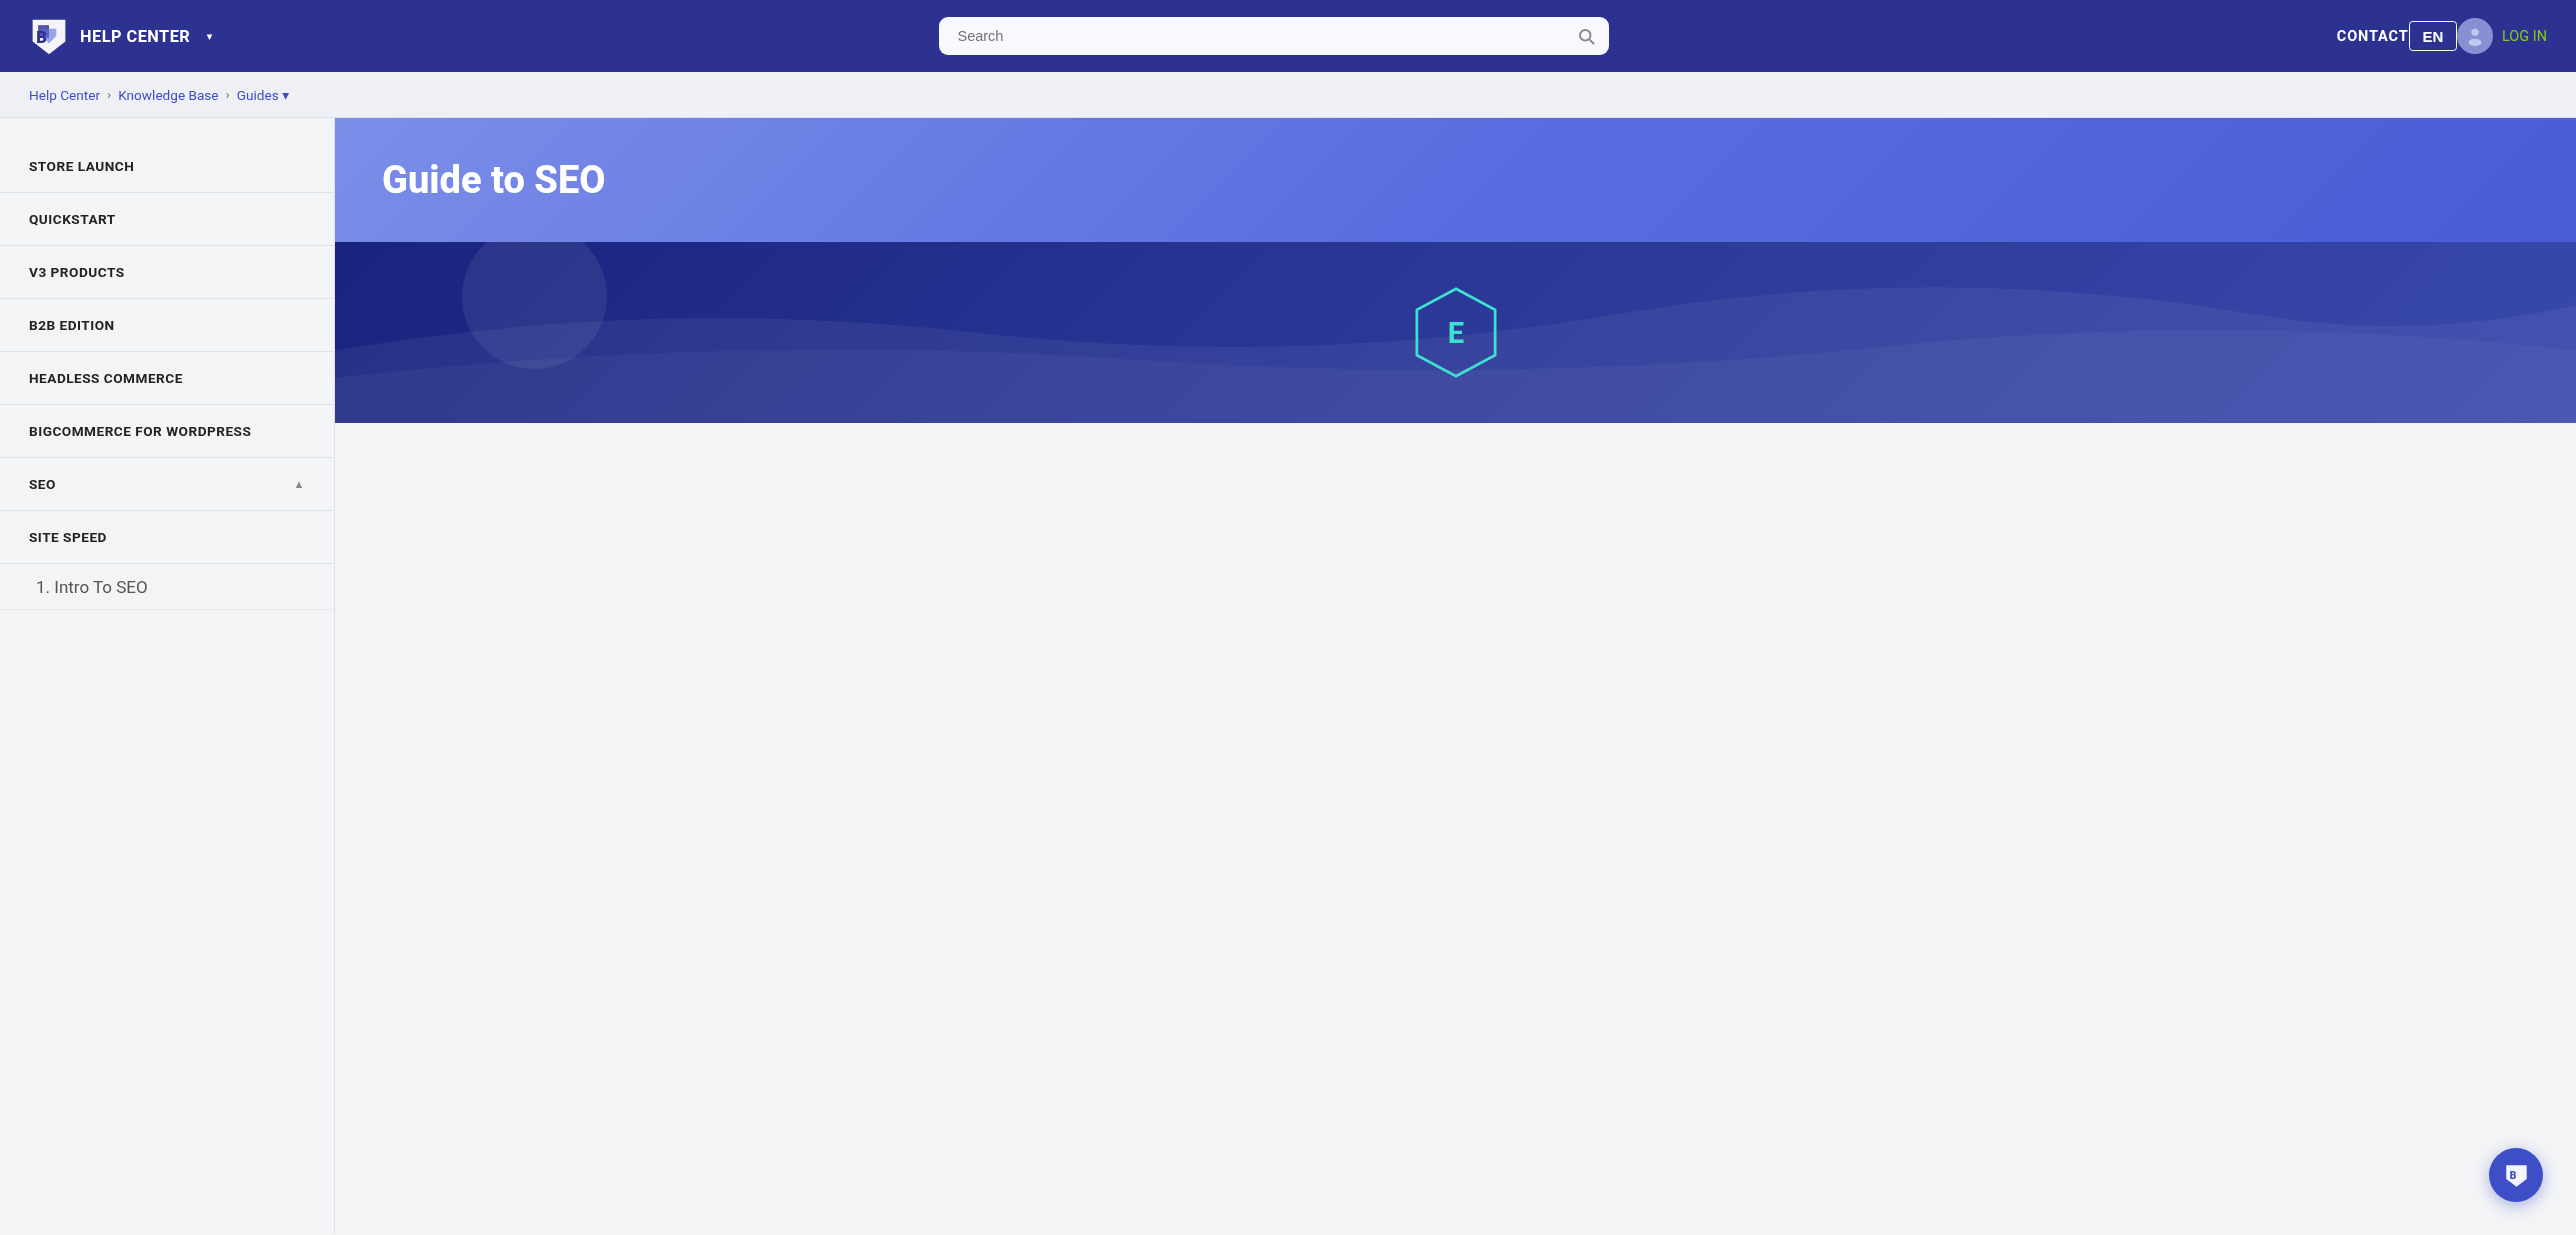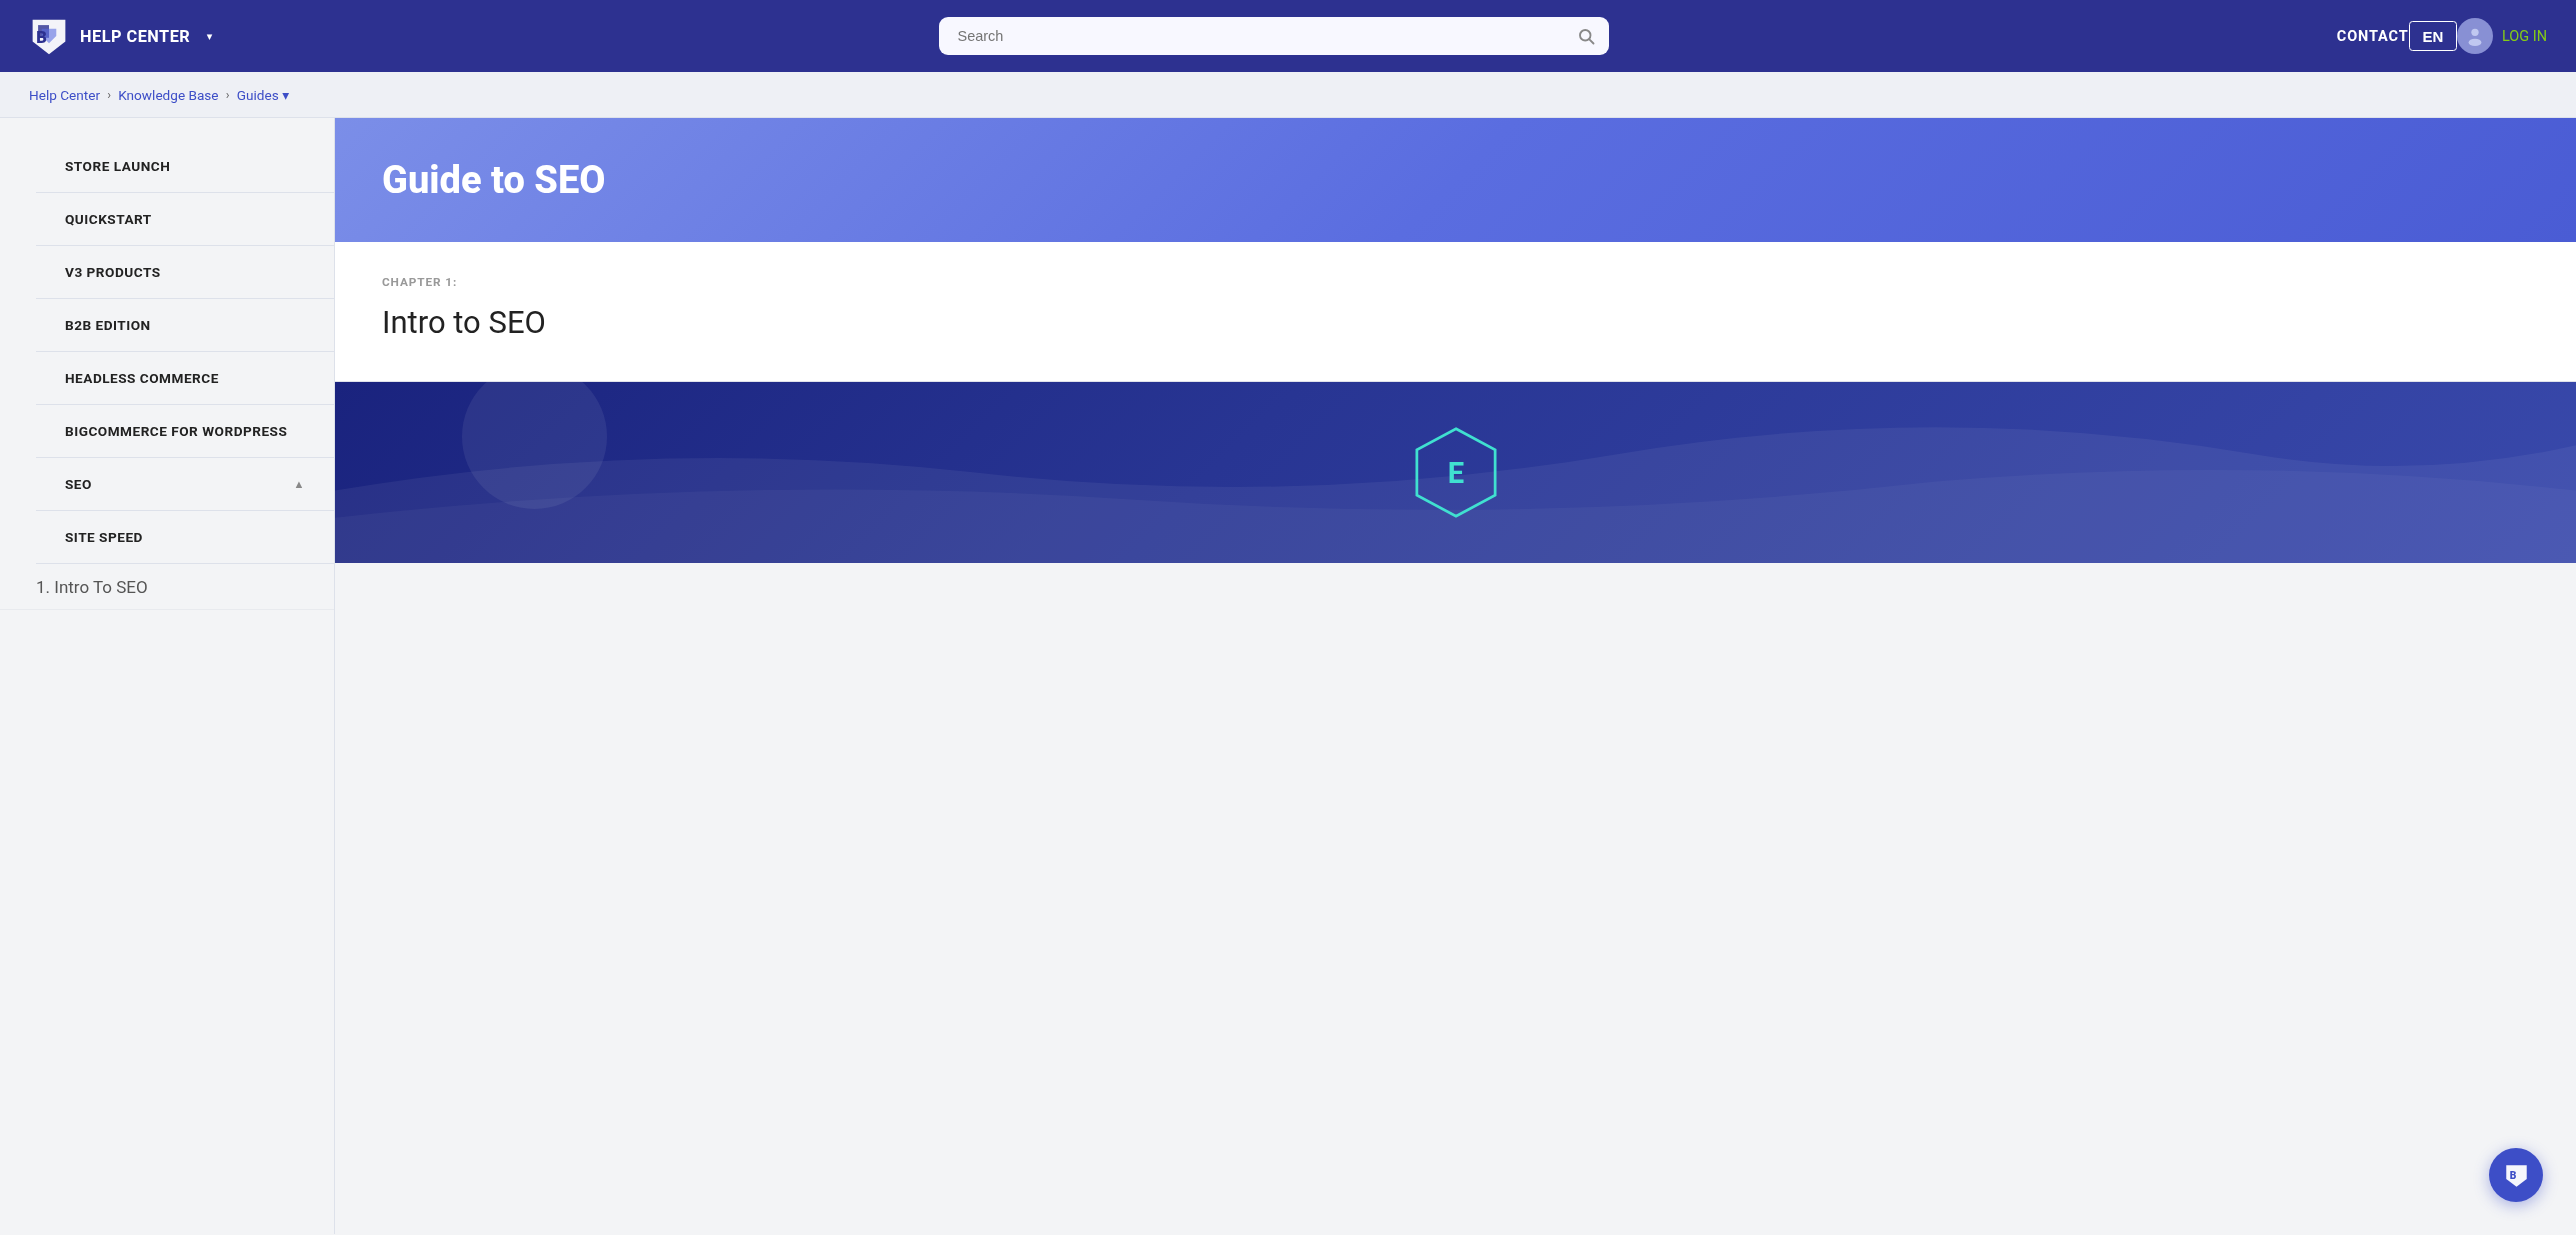--- a/index.html
+++ b/index.html
@@ -152,21 +152,20 @@
       border-bottom: 0.9px solid #dde1ea;
       cursor: pointer;
       font-size: 13.6px;
       font-weight: 700;
       letter-spacing: 0.5px;
       text-transform: uppercase;
       color: #222;
       display: flex;
       align-items: center;
       justify-content: space-between;
-      margin-left: 36px;
     }
     .sidebar-item-arrow {
       color: #888;
       font-size: 11px;
     }
     .sidebar-sub-item {
       padding: 12.7px 36px;
       border-bottom: 0.9px solid #e8eaee;
       font-size: 17px;
       color: #555;
@@ -333,24 +332,20 @@
       <span>1. Intro To SEO</span>
     </div>
   </aside>
 
   <main class="content-area">
 
     <div class="guide-header">
       <h1 class="guide-title">Guide to SEO</h1>
     </div>
 
-    <div class="chapter-card">
-      <div class="chapter-label">CHAPTER 1:</div>
-      <h2 class="chapter-title">Intro to SEO</h2>
-    </div>
 
     <div class="image-banner">
       <div class="banner-circle"></div>
       <svg width="100%" height="100%" viewBox="0 0 1400 200" preserveAspectRatio="none" style="position:absolute;bottom:0;left:0;">
         <path d="M0,120 Q200,60 400,100 Q600,140 800,80 Q1000,20 1200,80 Q1300,110 1400,70 L1400,200 L0,200 Z" fill="rgba(255,255,255,0.06)"></path>
         <path d="M0,150 Q250,100 500,130 Q750,160 1000,110 Q1200,80 1400,120 L1400,200 L0,200 Z" fill="rgba(255,255,255,0.04)"></path>
       </svg>
 
       <svg width="82" height="91" viewBox="0 0 90 100" style="z-index:2;position:relative;">
         <polygon points="45,2 88,25 88,75 45,98 2,75 2,25" fill="none" stroke="#40e0d0" stroke-width="3"></polygon>

